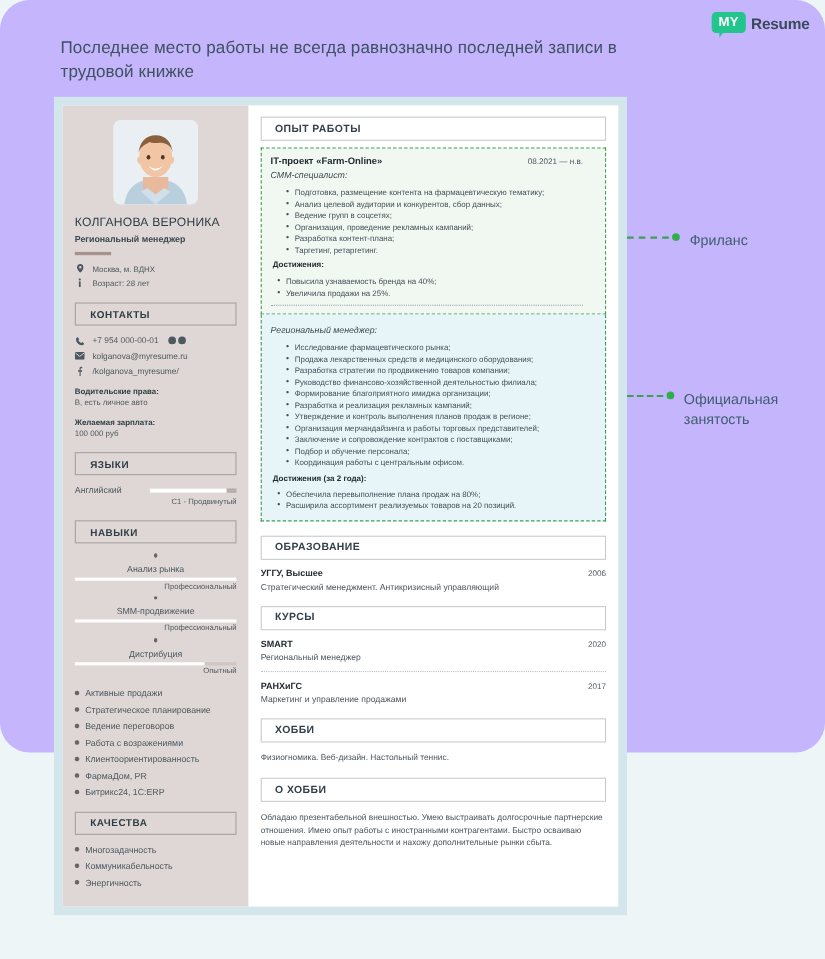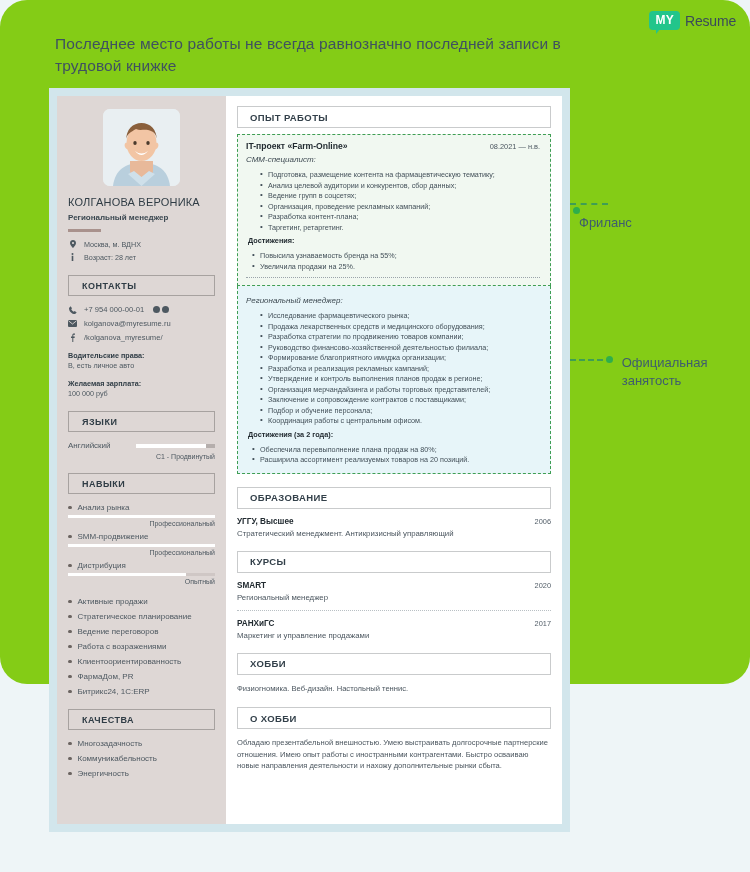--- a/index.html
+++ b/index.html
@@ -3,34 +3,34 @@
 <meta charset="utf-8">
 <style>
   * { box-sizing: border-box; margin: 0; padding: 0; }
   html, body {
     width: 750px; height: 872px;
     background: #eef5f7;
     font-family: "Liberation Sans", sans-serif;
     color: #3f4f5a;
     overflow: hidden;
   }
-  .page { position: relative; width: 750px; height: 684px; background: #84cc16; border-radius: 27px; }
+  .page { position: relative; width: 750px; height: 684px; background: #c4b5fd; border-radius: 27px; }
 
   
   .logo { position: absolute; top: 11px; right: 14px; display: flex; align-items: center; gap: 5px; }
   .logo-badge {
     position: relative; background: #22c58b; color: #fff;
     font-size: 12px; font-weight: bold; letter-spacing: .3px;
     padding: 3px 6px 4px 6px; border-radius: 4px; line-height: 1;
   }
   .logo-badge:after {
     content: ""; position: absolute; left: 7px; bottom: -4px;
     border-left: 4px solid #22c58b; border-bottom: 5px solid transparent;
   }
-  .logo-word { color: #3a4a5c; font-size: 14px; font-weight: normal; letter-spacing: -.2px; }
+  .logo-word { color: #3a4a5c; font-size: 14px; font-weight: bold; letter-spacing: -.2px; }
 
   .headline {
     position: absolute; left: 55px; top: 33px; width: 560px;
     font-size: 15.5px; line-height: 22px; color: #3f5160; letter-spacing: .1px;
   }
 
   
   .panel { position: absolute; left: 49px; top: 88px; width: 521px; height: 744px; background: #d2e6ec; }
   .card { position: absolute; left: 8px; top: 8px; width: 505px; height: 728px; background: #fff; display: flex; }
 
@@ -60,35 +60,35 @@
   .dot-ic.wa { background: #4d5860; }
   .lbl-b { font-size: 7.2px; font-weight: bold; color: #2f3c45; margin-top: 9px; }
   .lbl-v { font-size: 7.2px; color: #4d5860; margin-top: 1px; }
 
   .lang-row { display: flex; align-items: center; justify-content: space-between; }
   .lang-name { font-size: 8px; color: #4d5860; }
   .bar { width: 79px; height: 4px; background: #b5aeac; position: relative; }
   .bar > i { position: absolute; left: 0; top: 0; bottom: 0; background: #fff; display: block; }
   .bar-cap { font-size: 7px; color: #4d5860; text-align: right; margin-top: 3px; }
 
-  .sk-name { font-size: 8px; color: #4d5860; display: flex; align-items: center; gap: 6px; margin-top: 5px; }
+  .sk-name { font-size: 8px; color: #4d5860; display: flex; align-items: center; gap: 6px; margin-top: 5px; flex-direction: column; }
   .bullet { width: 3.5px; height: 3.5px; border-radius: 50%; background: #6b6461; flex: 0 0 3.5px; }
   .sk-bar { width: 100%; height: 3px; background: #cfc7c5; margin-top: 3px; position: relative; }
   .sk-bar > i { position: absolute; left: 0; top: 0; bottom: 0; background: #fff; }
   .sk-cap { font-size: 7px; color: #4d5860; text-align: right; margin-top: 2px; }
   .li { font-size: 8px; color: #4d5860; display: flex; align-items: center; gap: 6px; margin-top: 6px; }
 
   
   .main { flex: 1; padding: 10px 11px 0 11px; background: #fff; position: relative; }
   .m-head {
     border: 1px solid #c9cbcc; height: 22px; display: flex; align-items: center;
     padding-left: 12px; font-size: 9.5px; font-weight: bold; color: #33404a;
     letter-spacing: .4px; background: #fff;
   }
-  .job { padding: 6px 10px 7px 8px; }
+  .job { padding: 6px 20px 7px 8px; }
   .job.green { background: #f1f8f1; border: 1px dashed #3f9e54; }
   .job.blue  { background: #e7f5f9; border: 1px dashed #3f9e54; border-top: none; }
   .job-top { display: flex; justify-content: space-between; align-items: baseline; }
   .job-org { font-size: 8.6px; font-weight: bold; color: #222b31; }
   .job-date { font-size: 7.4px; color: #4c5760; }
   .job-pos { font-size: 8px; font-style: italic; color: #3c4850; margin-top: 4px; }
   .job ul { list-style: none; margin: 6px 0 0 14px; }
   .job li { font-size: 7.2px; color: #424f58; line-height: 10.5px; position: relative; padding-left: 8px; }
   .job li:before { content: "•"; position: absolute; left: 0; top: -1px; color: #424f58; font-size: 8px; }
   .ach { font-size: 7.3px; font-weight: bold; color: #222b31; margin: 3px 0 0 2px; }
@@ -101,21 +101,21 @@
   .ent-s { font-size: 7.8px; color: #4a555e; margin-top: 3px; }
   .ent-div { border-top: 1px dotted #b9c0c4; margin: 8px 0 0 0; }
   .para { font-size: 7.6px; color: #4a555e; line-height: 11.5px; margin-top: 8px; }
   .sp-13 { height: 13px; } .sp-6 { height: 6px; }
 
   
   .anno { position: absolute; display: flex; align-items: flex-start; }
   .anno .dash { width: 38px; height: 0; border-top: 2px dashed #3f9e54; margin-top: 5px; }
   .anno .gdot { width: 7px; height: 7px; border-radius: 50%; background: #2fae4b; margin: 2px 0 0 3px; flex: 0 0 7px; }
   .anno .atxt { font-size: 13px; color: #3f5d6e; margin-left: 9px; line-height: 18px; max-width: 130px; }
-  #anno-1 { left: 570px; top: 198px; flex-direction: column; }
+  #anno-1 { left: 570px; top: 210px; }
   #anno-2 { left: 570px; top: 354px; }
 </style>
 </head>
 <body>
 
 <div class="page">
 
   <div class="logo">
     <span class="logo-badge">MY</span>
     <span class="logo-word">Resume</span>
@@ -304,21 +304,21 @@
           <ul>
             <li>Подготовка, размещение контента на фармацевтическую тематику;</li>
             <li>Анализ целевой аудитории и конкурентов, сбор данных;</li>
             <li>Ведение групп в соцсетях;</li>
             <li>Организация, проведение рекламных кампаний;</li>
             <li>Разработка контент-плана;</li>
             <li>Таргетинг, ретаргетинг.</li>
           </ul>
           <div class="ach">Достижения:</div>
           <ul class="ach-list">
-            <li>Повысила узнаваемость бренда на 55%;</li>
+            <li>Повысила узнаваемость бренда на 40%;</li>
             <li>Увеличила продажи на 25%.</li>
           </ul>
           <div class="job-sep" style="margin-top:5px"></div>
         </div>
 
         <div class="job blue">
           <div class="job-pos">Региональный менеджер:</div>
           <ul>
             <li>Исследование фармацевтического рынка;</li>
             <li>Продажа лекарственных средств и медицинского оборудования;</li>

